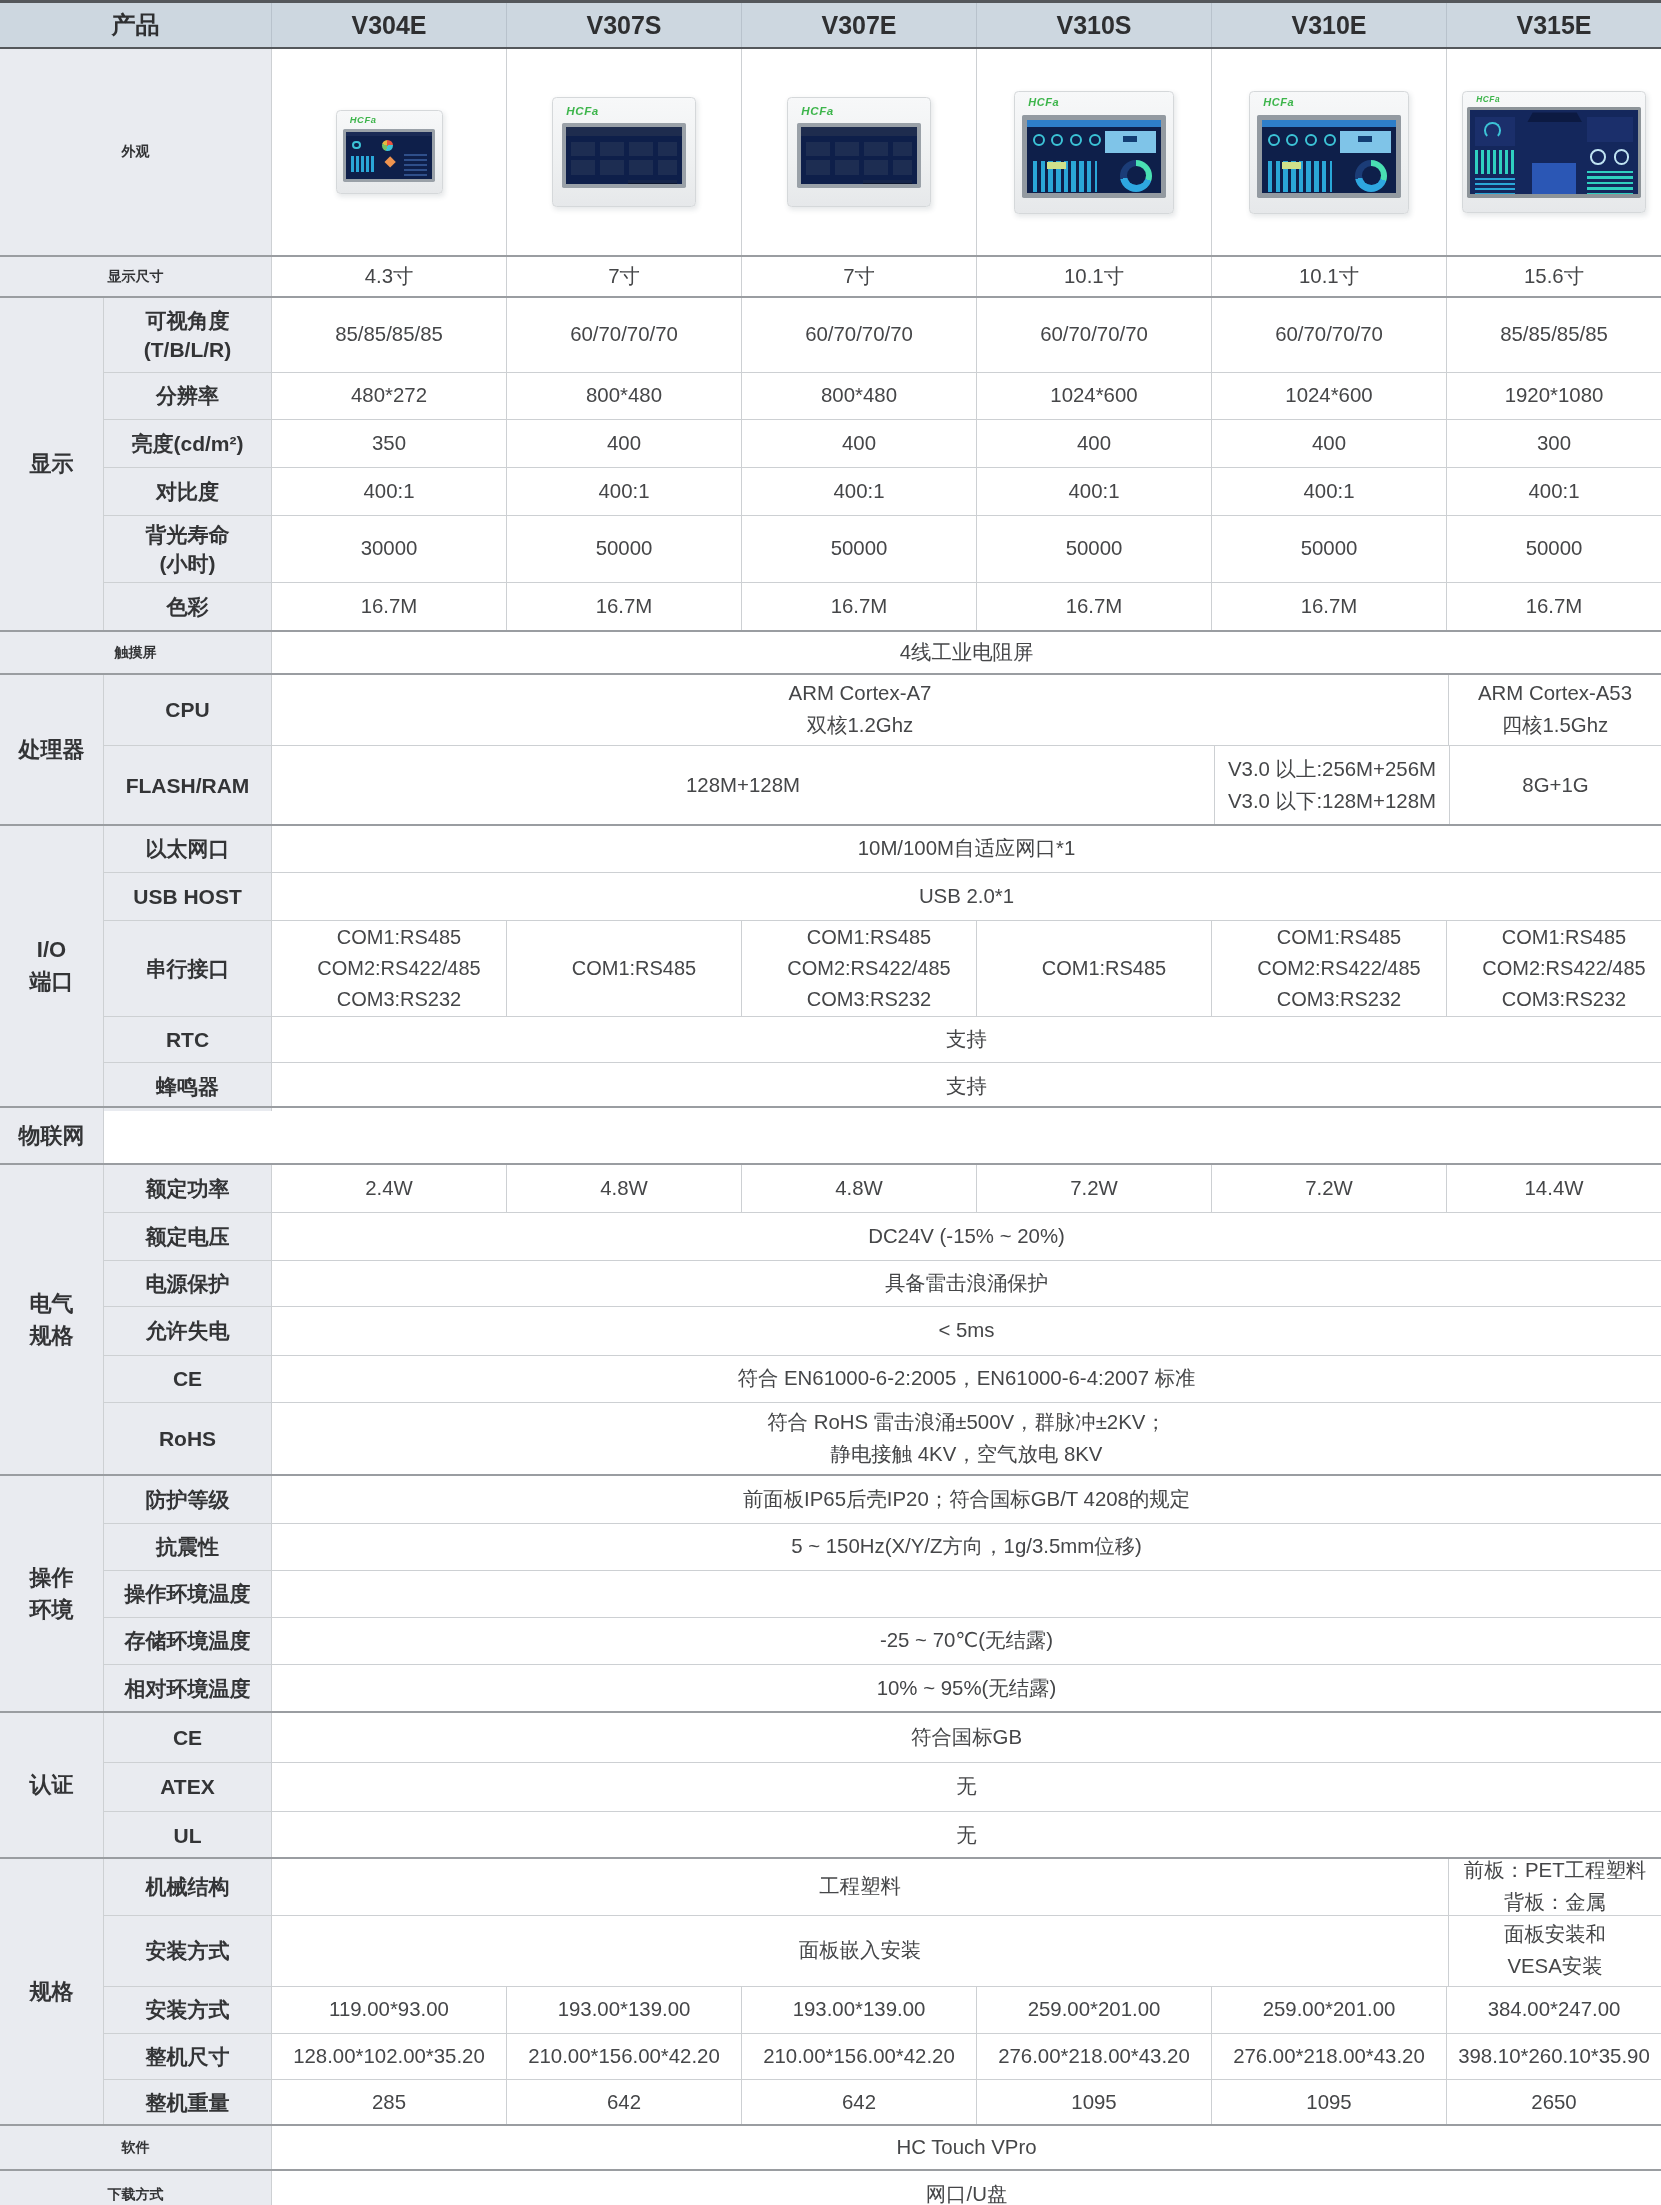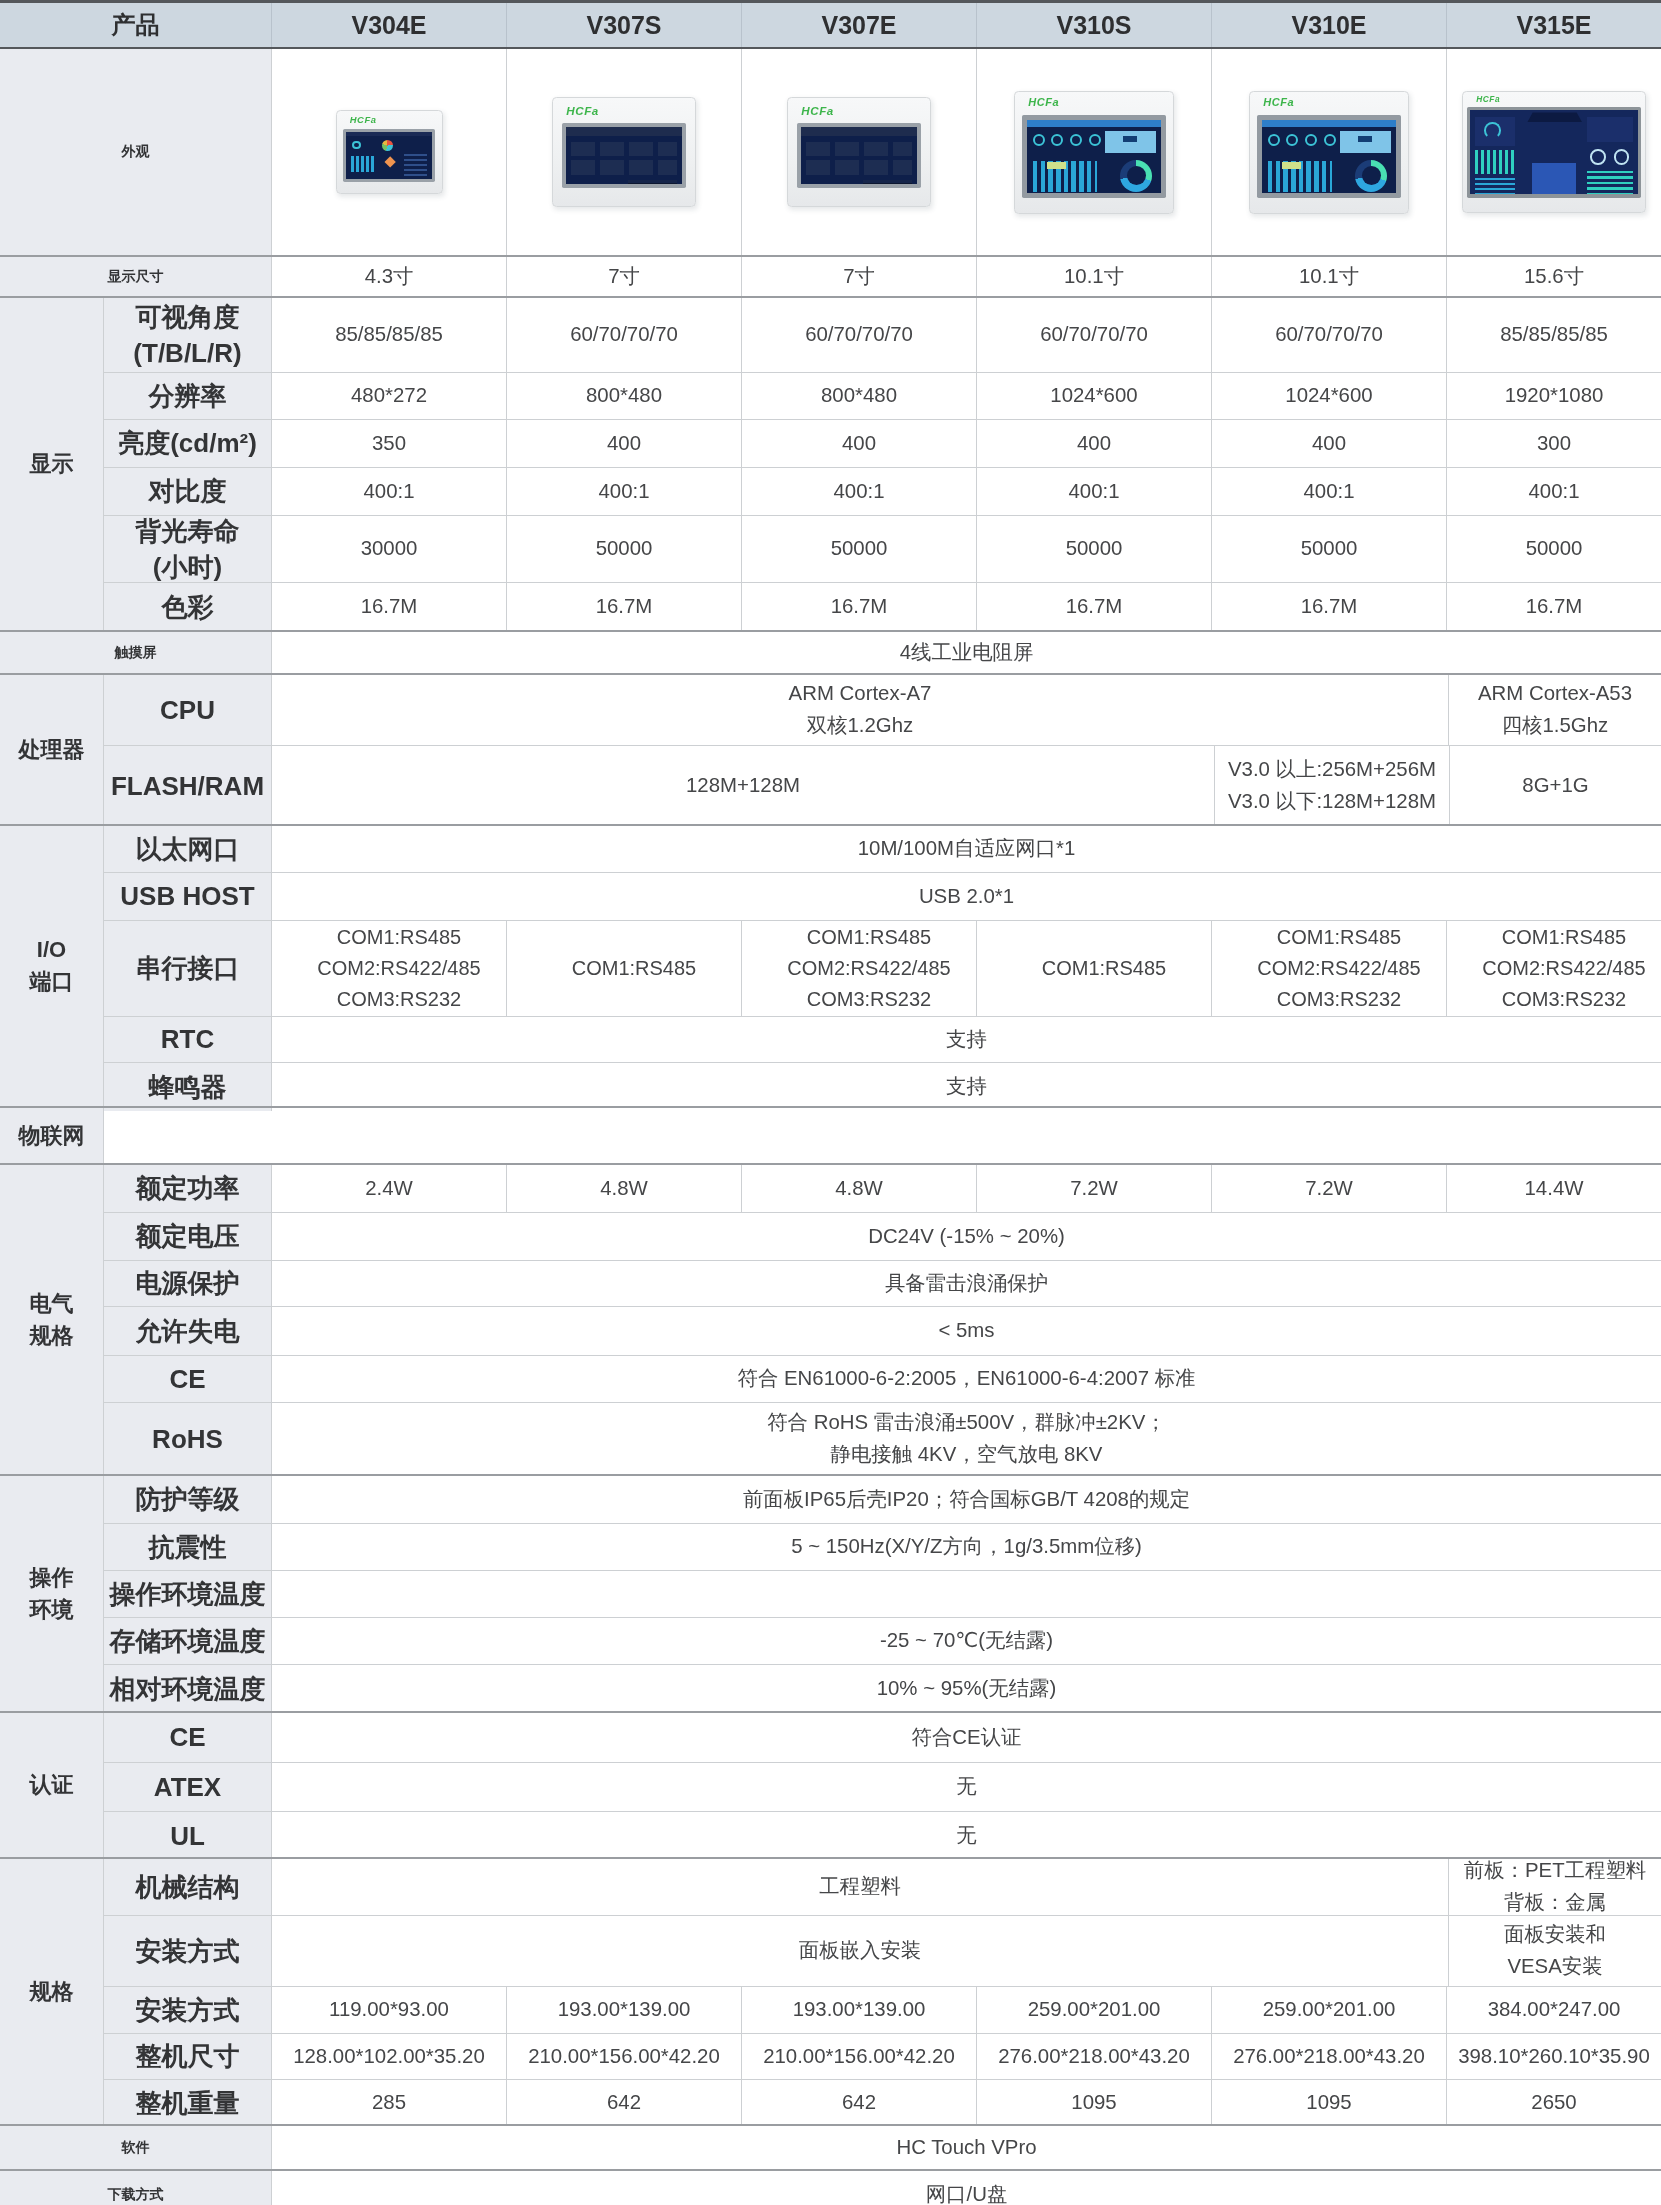--- a/index.html
+++ b/index.html
@@ -25,21 +25,21 @@
           display:flex;align-items:center;justify-content:center;text-align:center;
           font-weight:bold;font-size:22px;color:var(--text-dark);white-space:pre-line;line-height:1.45;}
   .biglabel{width:272px;flex:none;background:var(--label-bg);border-right:1.7px solid var(--grid-light);
           display:flex;align-items:center;justify-content:center;text-align:center;
           font-weight:bold;font-size:14px;color:var(--text-dark);white-space:pre-line;line-height:1.4;}
   .rows{flex:1;display:flex;flex-direction:column;min-width:0;}
   .row{display:flex;flex:none;min-width:0;}
   .row + .row{border-top:1.7px solid var(--grid-light);}
   .sublabel{width:168px;flex:none;background:var(--label-bg);border-right:1.7px solid var(--grid-light);
           display:flex;align-items:center;justify-content:center;text-align:center;
-          font-weight:bold;font-size:26px;color:var(--text-dark);white-space:pre-line;line-height:1.4;}
+          font-weight:bold;font-size:21px;color:var(--text-dark);white-space:pre-line;line-height:1.4;}
   .cell{width:235px;flex:none;display:flex;align-items:center;justify-content:center;text-align:center;
         border-right:1.7px solid var(--grid-light);font-size:20.4px;white-space:pre-line;line-height:1.55;background:#fff;}
   .cell.last{flex:1;width:auto;border-right:none;}
   .cell.span4{width:943px;}
   .cell.span5l{width:1177px;}
   .cell.spanfill{flex:1;width:auto;border-right:none;}
   .serial{font-size:20px;padding-left:20px;}
 
   
   .hdr{background:var(--header-bg);}
@@ -388,21 +388,21 @@
         <div class="cell spanfill">10% ~ 95%(无结露)</div>
       </div>
     </div>
   </div>
 
   <div class="section" style="height:146px">
     <div class="glabel">认证</div>
     <div class="rows">
       <div class="row" style="height:49px">
         <div class="sublabel">CE</div>
-        <div class="cell spanfill">符合CE认证</div>
+        <div class="cell spanfill">符合国标GB</div>
       </div>
       <div class="row" style="height:49px">
         <div class="sublabel">ATEX</div>
         <div class="cell spanfill">无</div>
       </div>
       <div class="row" style="height:49px">
         <div class="sublabel">UL</div>
         <div class="cell spanfill">无</div>
       </div>
     </div>

